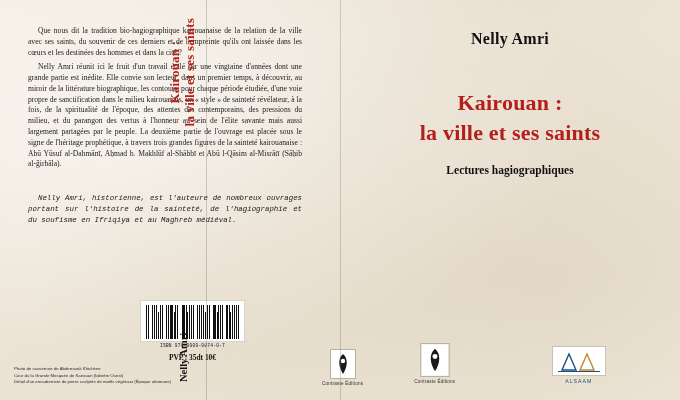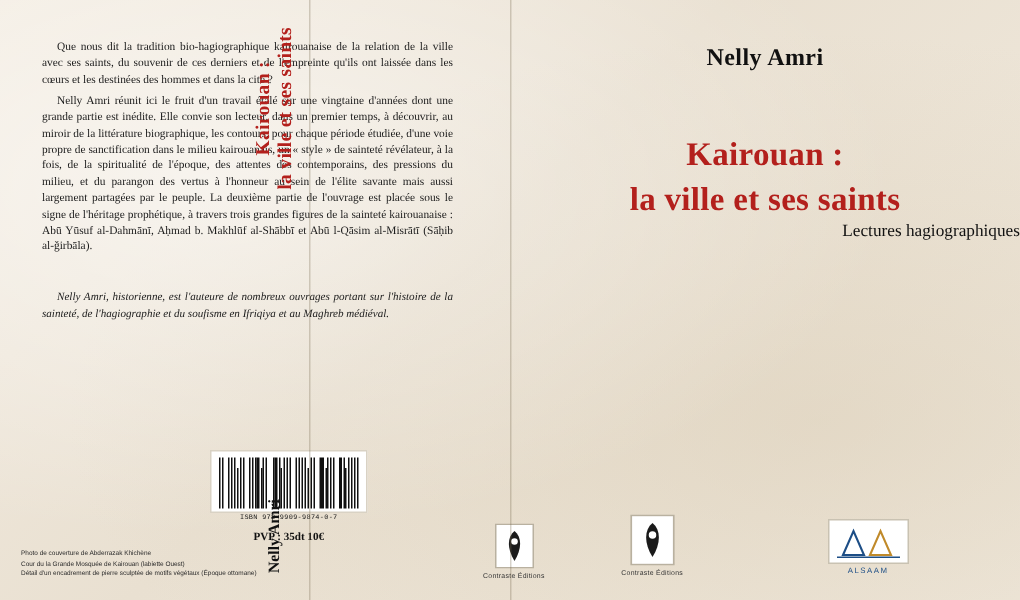--- a/index.html
+++ b/index.html
@@ -38,20 +38,21 @@
   }
   .back-text p{margin:0 0 4px 0;text-indent:10px;}
   .back-note{
     margin-top:23px;
     font-style:italic;
     font-size:7.4px;
     line-height:1.45;
     text-align:justify;
     text-indent:10px;
     color:#1b1b1b;
+    font-family:Liberation Mono, monospace;
   }
   
   .barcode-wrap{
     position:absolute;left:140px;top:300px;
     width:105px;
   }
   .barcode{
     background:#ffffff;
     border:1px solid #d9d2c4;
     padding:4px 5px 2px 5px;
@@ -116,23 +117,23 @@
   }
   .title{
     position:absolute;top:88px;left:0;right:0;
     text-align:center;
     color:#b3201c;
     font-size:22px;font-weight:bold;
     line-height:1.35;
     letter-spacing:.2px;
   }
   .subtitle{
-    position:absolute;top:148px;left:0;right:0;
-    text-align:right;
-    color:#111;font-size:11.5px;font-weight:normal;
+    position:absolute;top:164px;left:0;right:0;
+    text-align:center;
+    color:#111;font-size:11.5px;font-weight:bold;
   }
   .logos-front{
     position:absolute;bottom:16px;left:0;right:0;
     display:flex;align-items:flex-end;justify-content:space-around;
     padding:0 26px;box-sizing:border-box;
   }
   .logo{
     display:flex;flex-direction:column;align-items:center;gap:2px;
   }
   .logo-cap{

